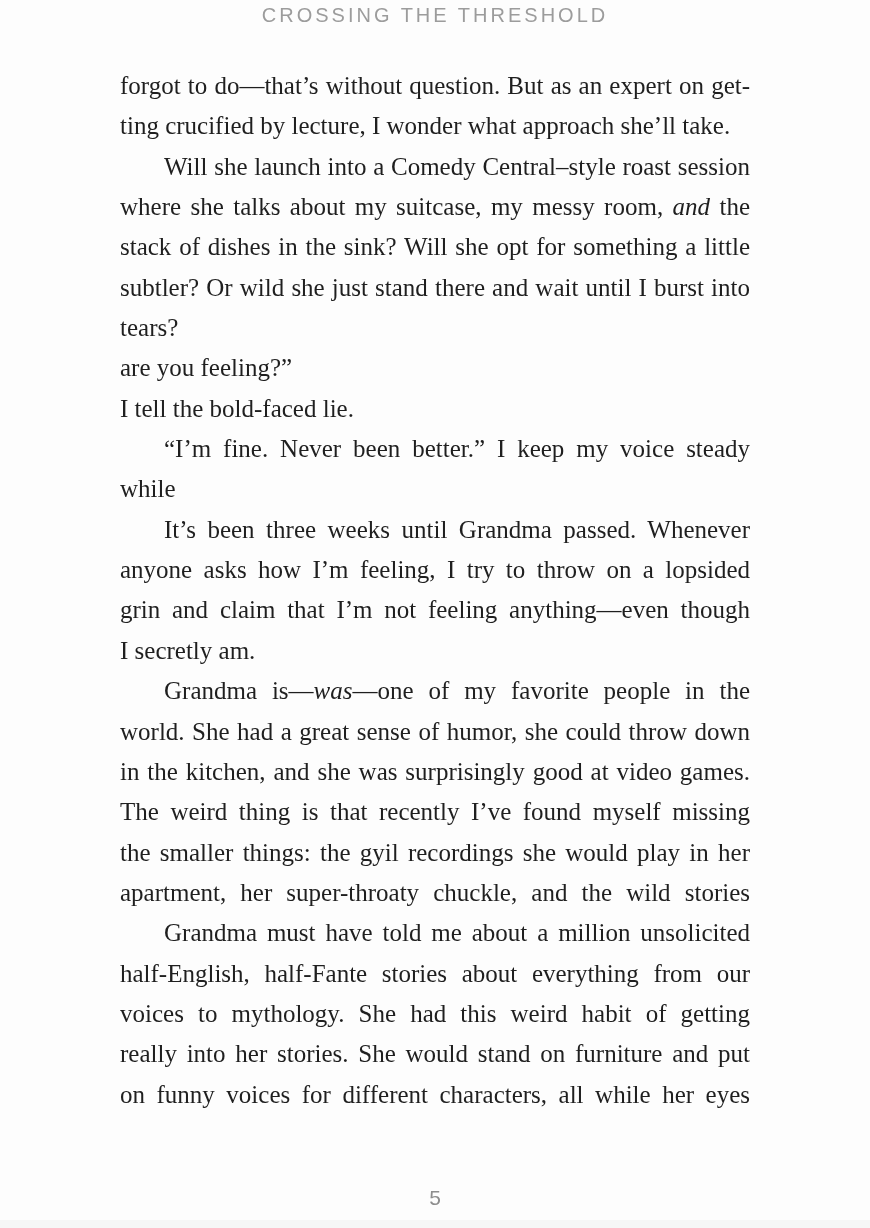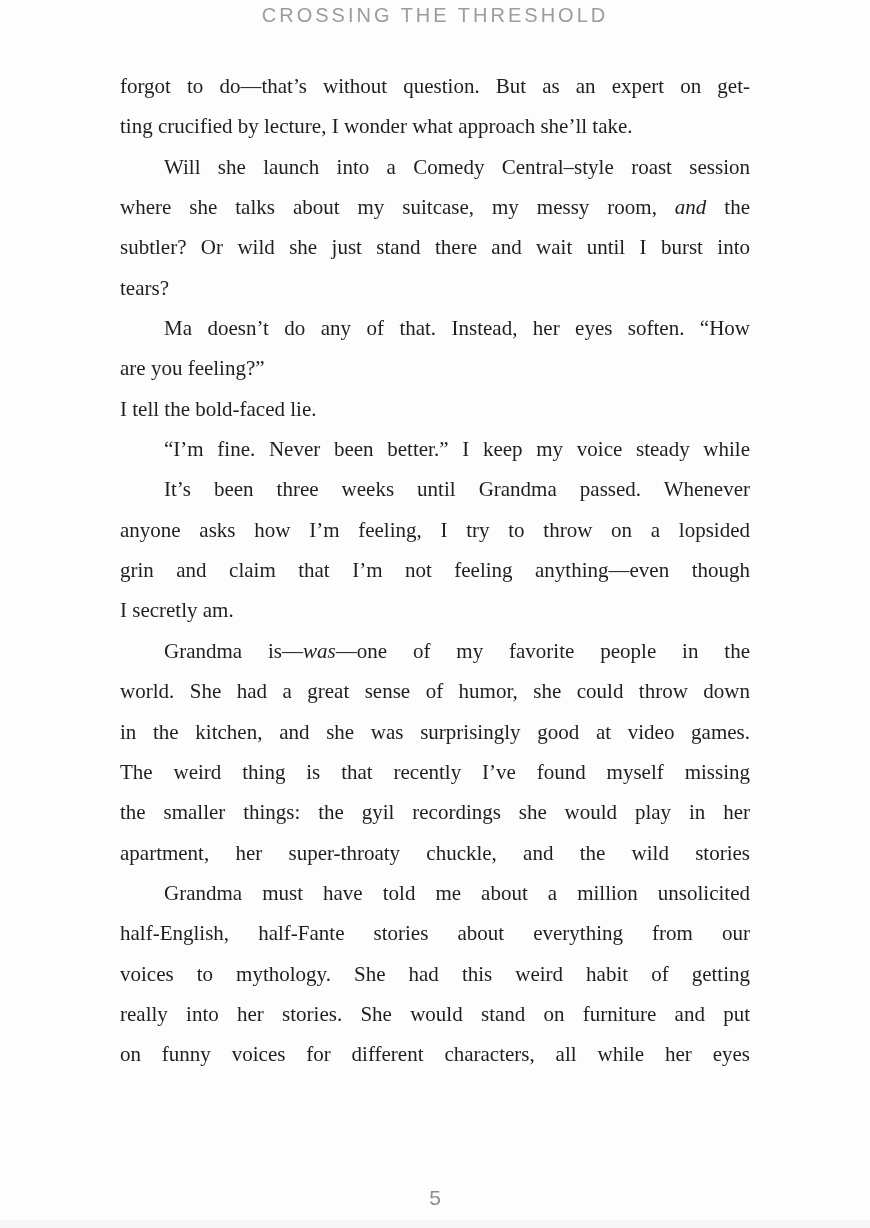--- a/index.html
+++ b/index.html
@@ -24,21 +24,21 @@
     font-size: 20px;
     font-weight: 400;
     letter-spacing: 3px;
     color: #9c9c9c;
   }
   .body-text {
     position: absolute;
     top: 66px;
     left: 120px;
     width: 630px;
-    font-size: 21px;
+    font-size: 25px;
     line-height: 40.35px;
     color: #1f1f1f;
   }
   .line {
     text-align: justify;
     text-align-last: justify;
     white-space: normal;
   }
   .line.last {
     text-align-last: left;
@@ -72,23 +72,23 @@
 <body>
 
 <div class="page" style="background: rgb(253, 253, 253);">
   <div class="running-header" style="color: rgb(156, 156, 156);">CROSSING THE THRESHOLD</div>
 
   <div class="body-text" style="color: rgb(31, 31, 31);">
       <div class="line">forgot to do—that’s without question. But as an expert on get-</div>
       <div class="line last">ting crucified by lecture, I wonder what approach she’ll take.</div>
       <div class="line indent">Will she launch into a Comedy Central–style roast session</div>
       <div class="line">where she talks about my suitcase, my messy room, <em>and</em> the</div>
+      <div class="line">stack of dishes in the sink? Will she opt for something a little</div>
       <div class="line">subtler? Or wild she just stand there and wait until I burst into</div>
       <div class="line last">tears?</div>
-      <div class="line indent">Ma doesn’t do any of that. Instead, her eyes soften. “How</div>
       <div class="line last">are you feeling?”</div>
       <div class="line last">I tell the bold-faced lie.</div>
       <div class="line indent">“I’m fine. Never been better.” I keep my voice steady while</div>
       <div class="line indent">It’s been three weeks until Grandma passed. Whenever</div>
       <div class="line">anyone asks how I’m feeling, I try to throw on a lopsided</div>
       <div class="line">grin and claim that I’m not feeling anything—even though</div>
       <div class="line last">I secretly am.</div>
       <div class="line indent">Grandma is—<em>was</em>—one of my favorite people in the</div>
       <div class="line">world. She had a great sense of humor, she could throw down</div>
       <div class="line">in the kitchen, and she was surprisingly good at video games.</div>

